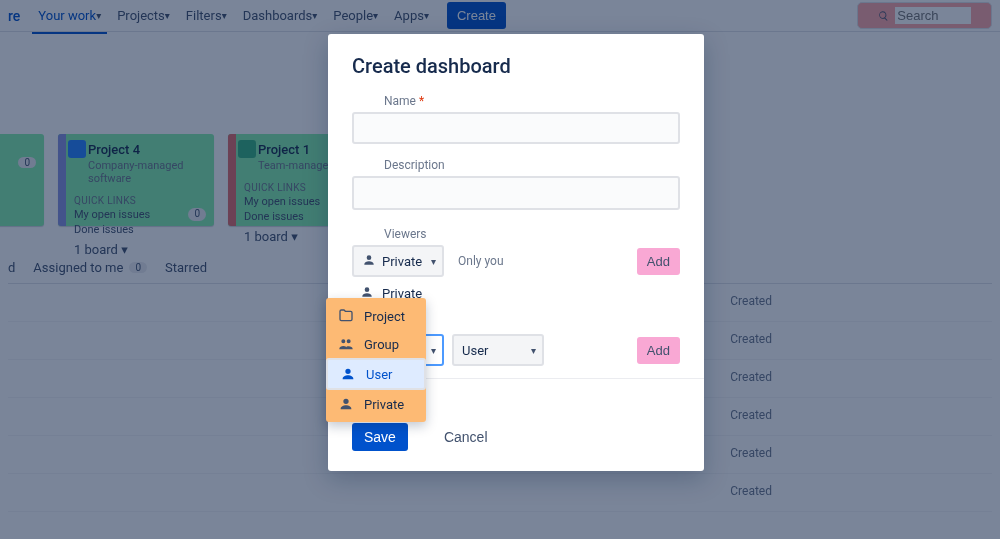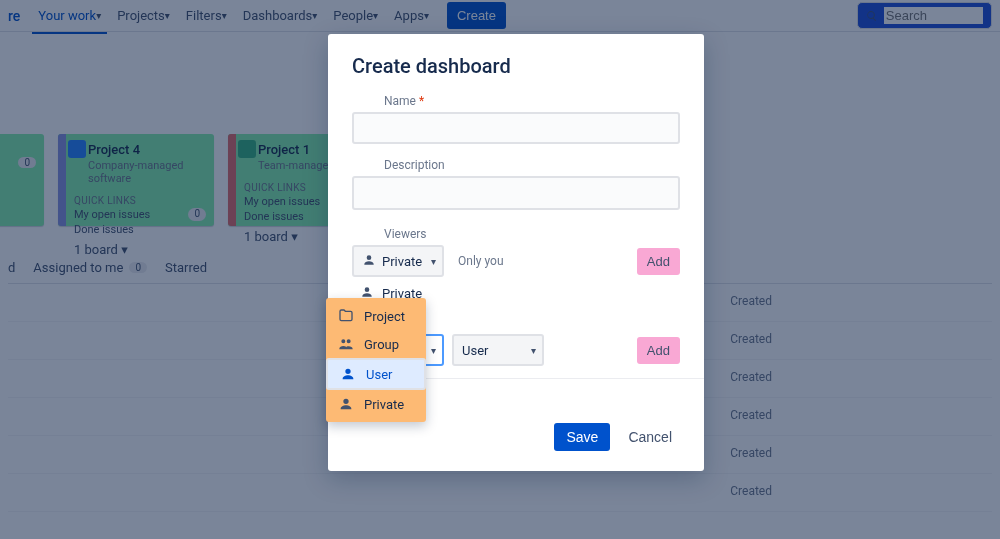--- a/index.html
+++ b/index.html
@@ -8,21 +8,21 @@
   .overlay { position:absolute; inset:0; background:rgba(9,30,66,0.54); pointer-events:none; z-index:5; }
   .topnav { display:flex; align-items:center; height:32px; padding:0 8px; border-bottom:1px solid #dfe1e6; position:relative; z-index:1; }
   .nav-left { display:flex; align-items:center; gap:4px; }
   .brand { color:#0052cc; font-weight:500; margin-right:8px; }
   .nav-item { display:flex; align-items:center; gap:0; padding:4px 6px; color:#42526e; font-size:13px; cursor:pointer; border-radius:3px; }
   .nav-item.active { color:#0052cc; position:relative; }
   .nav-item.active::after { content:""; position:absolute; left:0; right:0; bottom:-7px; height:2px; background:#0052cc; }
   .nav-item .chev { font-size:10px; color:#42526e; }
   .create-btn { margin-left:8px; background:#0052cc; color:#fff; border:none; border-radius:3px; padding:6px 10px; font-size:13px; cursor:pointer; }
   .nav-spacer { flex:1; }
-  .search-box { display:flex; align-items:center; gap:6px; border:1px solid #dfe1e6; background:#1d4ed8; border-radius:5px; padding:4px 8px; width:135px; color:#6b778c; }
+  .search-box { display:flex; align-items:center; gap:6px; border:1px solid #dfe1e6; background:#fca5a5; border-radius:5px; padding:4px 20px; width:135px; color:#6b778c; }
   .search-box input { border:none; outline:none; font-size:13px; width:100%; color:#172b4d; }
 
   .content { padding:18px 8px 0 8px; position:relative; z-index:1; }
   .cards { display:flex; gap:14px; margin-top:84px; }
   .card { width:156px; height:92px; background:#86efac; border-radius:3px; box-shadow:0 1px 1px rgba(9,30,66,.2); position:relative; padding:8px 8px 8px 16px; font-size:12px; }
   .card::before { content:""; position:absolute; left:0; top:0; bottom:0; width:8px; border-radius:3px 0 0 3px; }
   .card.c0::before{background:#AAB0CA}.card.c1::before{background:#8793E0}.card.c2::before{background:#E06C6C}
   .card.c1 .pi { width:18px;height:18px;background:#2684ff;border-radius:3px;position:absolute;left:10px;top:6px; }
   .card.c2 .pi { width:18px;height:18px;background:#36b37e;border-radius:3px;position:absolute;left:10px;top:6px; }
   .card h4 { margin:0 0 2px 14px; font-size:13px; font-weight:500; }
@@ -47,21 +47,21 @@
   .row { display:flex; align-items:center; gap:8px; }
   .sel { position:relative; height:32px; border:2px solid #dfe1e6; background:#f4f5f7; border-radius:3px; display:flex; align-items:center; padding:0 24px 0 8px; font-size:13px; color:#172b4d; cursor:pointer; }
   .sel.focused { border-color:#4c9aff; background:#fff; }
   .sel .chev { position:absolute; right:6px; font-size:10px; color:#42526e; }
   .sel .ico { width:14px; text-align:center; margin-right:6px; font-size:13px; }
   .hint { font-size:12px; color:#6b778c; margin-left:6px; }
   .addbtn { margin-left:auto; background:#f9a8d4; border:none; border-radius:3px; padding:6px 10px; font-size:13px; cursor:pointer; color:#42526e; }
   .viewer-pill { display:flex; align-items:center; gap:8px; margin:8px 0 0 8px; font-size:13px; }
   .section { margin-top:14px; }
   .divider { height:1px; background:#ebecf0; margin:12px -24px 0 -24px; }
-  .actions { display:flex; justify-content:flex-end; gap:10px; margin-top:44px; }
+  .actions { display:flex; gap:28px; margin-top:44px; }
   .btn-save { background:#0052cc; color:#fff; border:none; border-radius:3px; padding:6px 12px; font-size:14px; cursor:pointer; }
   .btn-cancel { background:none; border:none; color:#42526e; font-size:14px; cursor:pointer; padding:6px 8px; }
 
   
   .dd { position:absolute; z-index:11; left:326px; top:298px; width:100px; background:#fdba74; border-radius:3px; box-shadow:0 4px 12px rgba(9,30,66,.25); padding:4px 0; }
   .dd-item { display:flex; align-items:center; gap:10px; padding:6px 12px; font-size:13px; cursor:pointer; }
   .dd-item.sel { background:#deebff; color:#0052cc; }
   .dd-item.sel svg path { fill:#0052cc; }
   .dd-item svg { width:16px; height:16px; }
 

